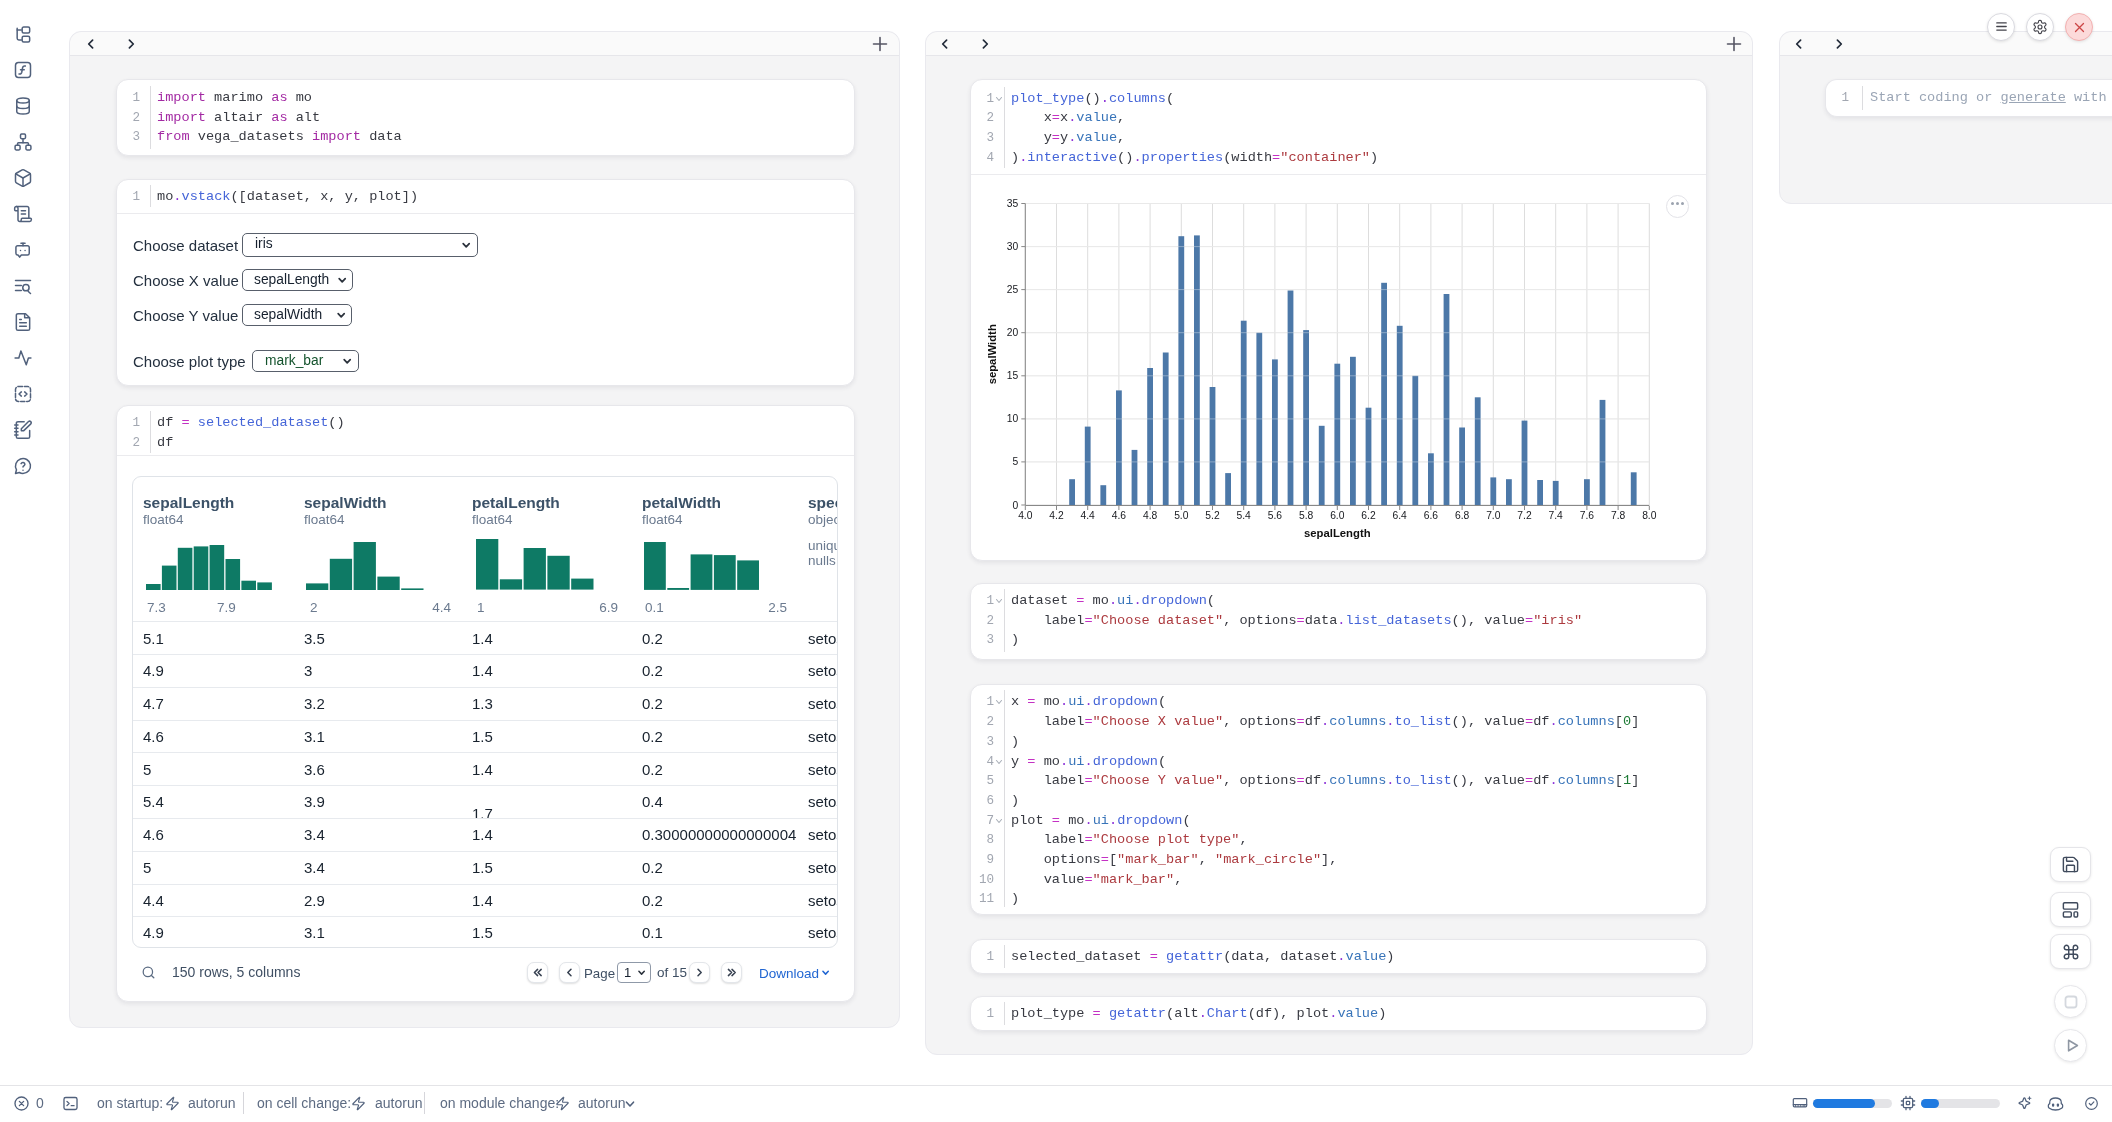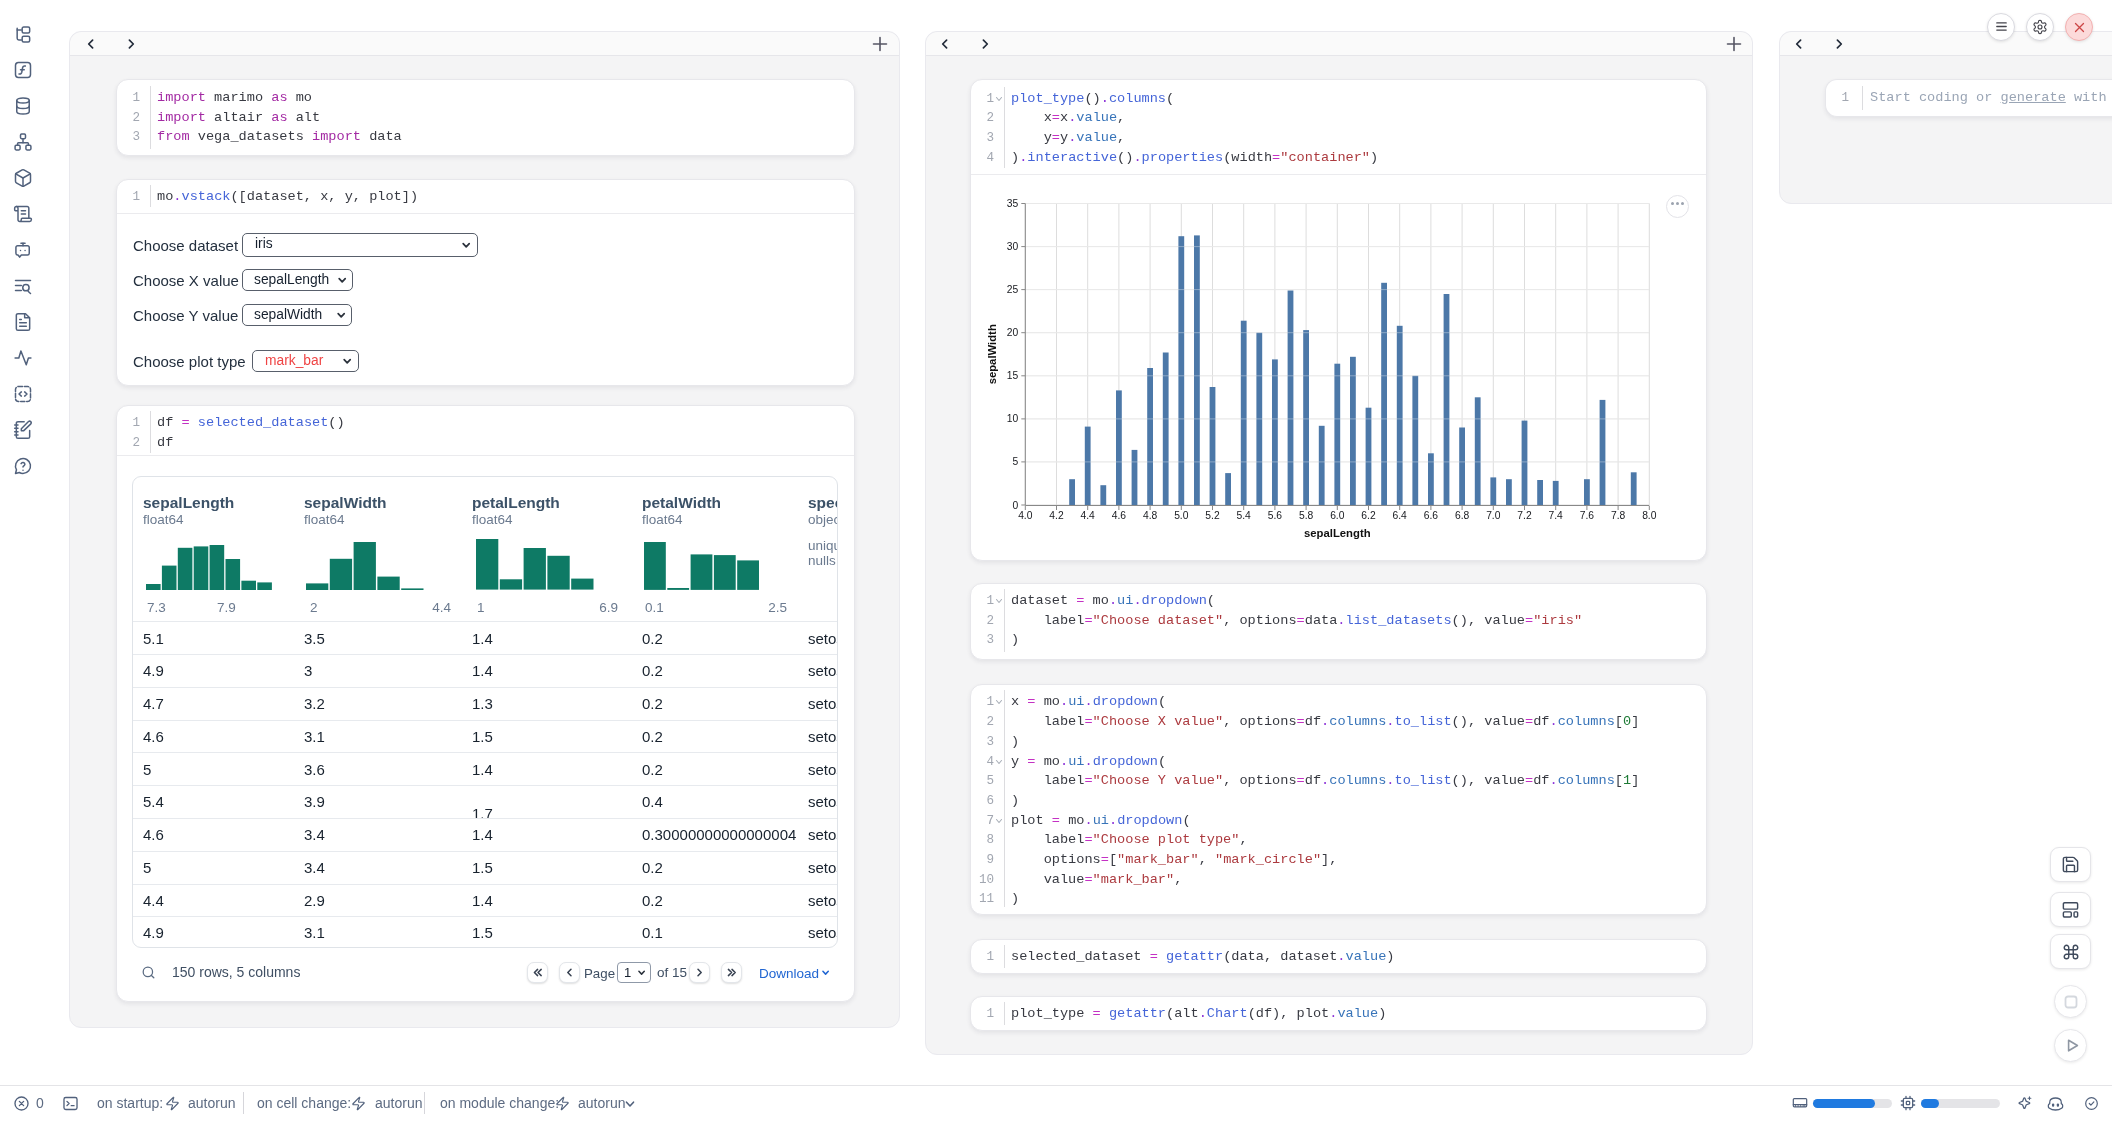--- a/index.html
+++ b/index.html
@@ -175,21 +175,21 @@
       <path d="M2.5 4.2 6 8 9.5 4.2" fill="none" stroke="#2b323c" stroke-width="1.9615384615384612" stroke-linecap="round" stroke-linejoin="round"></path>
     </svg>
 <div class="uilabel" style="left:133px;top:306px;">Choose Y value</div>
 <div class="sel" style="left:242px;top:304px;width:110px;height:22px;"></div>
 <div class="abs" style="left:254px;top:307px;font-size:13.8px;color:#16202e;">sepalWidth</div>
 <svg class="abs" style="left:335.8px;top:309.8px" width="10.4" height="10.4" viewBox="0 0 12 12">
       <path d="M2.5 4.2 6 8 9.5 4.2" fill="none" stroke="#2b323c" stroke-width="1.9615384615384612" stroke-linecap="round" stroke-linejoin="round"></path>
     </svg>
 <div class="uilabel" style="left:133px;top:352px;">Choose plot type</div>
 <div class="sel" style="left:252px;top:350px;width:107px;height:22px;"></div>
-<div class="abs" style="left:265px;top:353px;font-size:13.8px;color:#ef4444;">mark_bar</div>
+<div class="abs" style="left:265px;top:353px;font-size:13.8px;color:#14532d;">mark_bar</div>
 <svg class="abs" style="left:341.8px;top:355.8px" width="10.4" height="10.4" viewBox="0 0 12 12">
       <path d="M2.5 4.2 6 8 9.5 4.2" fill="none" stroke="#2b323c" stroke-width="1.9615384615384612" stroke-linecap="round" stroke-linejoin="round"></path>
     </svg>
 <div class="cell" style="left:116px;top:405px;width:739px;height:597px;"></div>
 <div class="ln" style="left:114px;top:413px;width:26px;">1</div>
 <div class="ln" style="left:114px;top:433px;width:26px;">2</div>
 <div class="code" style="left:157px;top:413px;">df <span class="o">=</span> <span class="f">selected_dataset</span>()</div>
 <div class="code" style="left:157px;top:433px;">df</div>
 <div class="gsep" style="left:149.5px;top:411px;height:42px;"></div>
 <div class="divline" style="left:117px;width:737px;top:455px;"></div>

